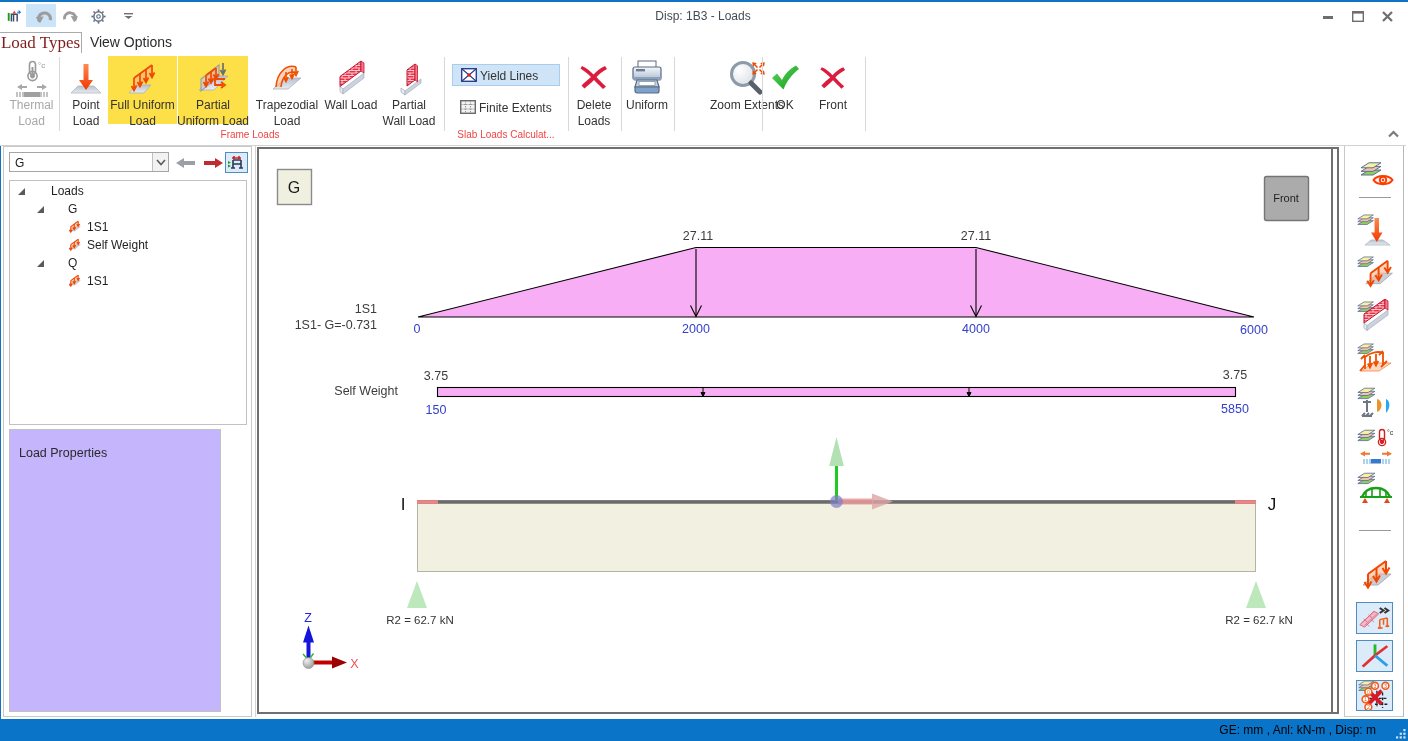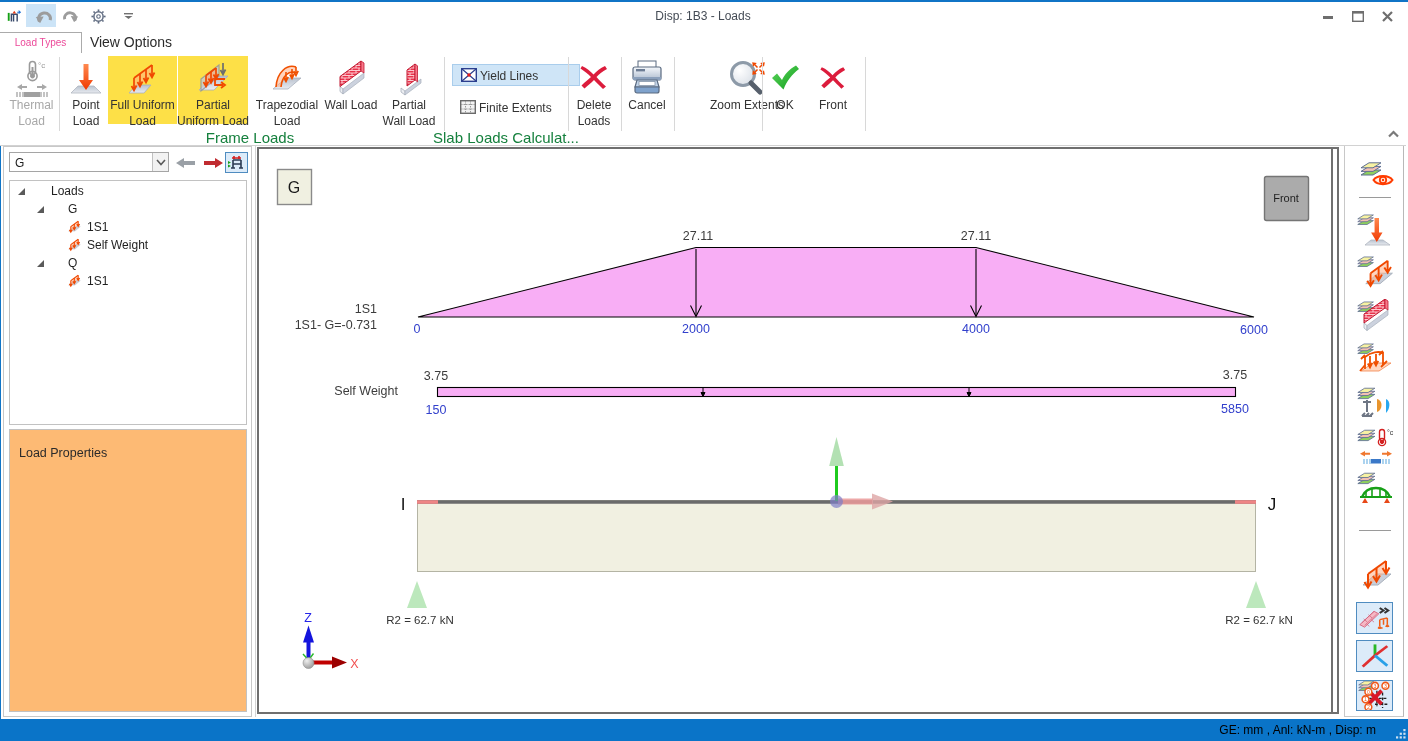--- a/index.html
+++ b/index.html
@@ -6,43 +6,43 @@
 html,body { width:1408px; height:741px; overflow:hidden; }
 body { font-family:"Liberation Sans", sans-serif; background:#fff; position:relative; }
 .abs { position:absolute; }
 #win { position:absolute; left:0; top:0; width:1408px; height:741px; border-left:1px solid #1074c6; border-top:2px solid #1074c6; background:#fff; }
 
 #title { position:absolute; left:0; top:2px; width:1406px; height:30px; background:#fff; }
 #titletext { position:absolute; left:618px; top:9px; width:170px; text-align:center; font-size:12px; color:#444b55; }
 #undoHL { position:absolute; left:26px; top:4px; width:30px; height:23px; background:#cce4f7; }
 
 #tabs { position:absolute; left:0; top:32px; width:1406px; height:21px; background:#fff; }
-#tab1 { position:absolute; left:0px; top:0px; width:82px; height:21px; background:#fff; border-top:1px solid #ababab; border-right:1px solid #ababab; color:#ec4899; font-size:10px; text-align:center; line-height:20px; }
+#tab1 { position:absolute; left:0px; top:0px; width:82px; height:21px; background:#fff; border-top:1px solid #ababab; border-right:1px solid #ababab; color:#7f1d1d; font-size:17px; text-align:center; line-height:20px;font-family:Liberation Serif, serif; }
 #tab2 { position:absolute; left:83px; top:0px; width:96px; height:21px; color:#2b2b2b; font-size:14px; text-align:center; line-height:20px; }
 
 #ribbon { position:absolute; left:0; top:53px; width:1406px; height:93px; background:#fff; border-bottom:1px solid #d2d2d2; }
 .rbtn { position:absolute; top:3px; height:68px; text-align:center; }
 .rbtn .cap { position:absolute; top:42px; left:50%; transform:translateX(-50%); font-size:12px; color:#333; line-height:15.5px; white-space:nowrap; }
 .rbtn.dis .cap { color:#a8a8a8; }
 .rbtn.hl { background:#fde047; }
 .ricon { position:absolute; top:4px; left:50%; transform:translateX(-50%); }
 .rsep { position:absolute; top:4px; width:1px; height:74px; background:#d8d8d8; }
-.rgroup { position:absolute; top:76px; font-size:15px; color:#15803d; text-align:center; }
-
-.chk { position:absolute; left:452px; width:128px; height:22px; font-size:12px; color:#333; white-space:nowrap; }
+.rgroup { position:absolute; top:76px; font-size:10px; color:#ef4444; text-align:center; }
+
+.chk { position:absolute; left:452px; width:108px; height:22px; font-size:12px; color:#333; white-space:nowrap; }
 .chk .ic { position:absolute; left:8px; top:3px; }
 .chk .tx { position:absolute; left:27px; top:4px; }
 
 #lpanel { position:absolute; left:3px; top:146px; width:249px; height:571px; background:#fff; border:1px solid #c8c8c8; }
 #combo { position:absolute; left:5px; top:5px; width:160px; height:20px; border:1px solid #a5a5a5; background:#fff; font-size:12px; color:#222; }
 #combo .val { position:absolute; left:5px; top:3px; }
 #combo .dd { position:absolute; right:0; top:0; width:16px; height:18px; background:#f2f2f2; border-left:1px solid #c0c0c0; }
 #treebox { position:absolute; left:5px; top:33px; width:238px; height:245px; border:1px solid #c2c2c2; background:#fff; }
 .titem { position:absolute; font-size:12px; color:#1f1f1f; }
-#propbox { position:absolute; left:5px; top:282px; width:238px; height:283px; border:1px solid #c2c2c2; background:#fdba74;padding-left:12px; }
+#propbox { position:absolute; left:5px; top:282px; width:212px; height:283px; border:1px solid #c2c2c2; background:#c4b5fd;padding-left:12px; }
 #propbox .lbl { position:absolute; left:9px; top:16px; font-size:12.5px; color:#2a2a2a; }
 
 #canvas { position:absolute; left:257px; top:147px; width:1082px; height:567px; background:#fff; border:2px solid #6f6f6f; }
 
 #sidebar { position:absolute; left:1344px; top:146px; width:60px; height:571px; background:#fff; border-left:1px solid #c8c8c8; border-right:1px solid #b8b8b8; border-bottom:1px solid #c8c8c8; }
 .sic { position:absolute; left:12px; }
 .ssep { position:absolute; left:14px; width:32px; height:1px; background:#9a9a9a; }
 .sicbox { position:absolute; left:11px; width:37px; height:32px; background:#dcebf9; border:1px solid #4f8cc0; overflow:hidden; }
 
 #status { position:absolute; left:0; top:719px; width:1408px; height:22px; background:#0a74c8; }
@@ -264,21 +264,21 @@
             </linearGradient>
           </defs>
       <rect x="8" y="1" width="18" height="8" fill="#fff" stroke="#5a6a80" stroke-width="1"></rect>
       <rect x="3" y="7" width="28" height="13" rx="2" fill="url(#prt)" stroke="#5a6a80" stroke-width="1.2"></rect>
       <rect x="6" y="9" width="9" height="2.4" fill="#6c7c94"></rect>
       <rect x="3" y="17" width="28" height="3" fill="#8ba0bc"></rect>
       <path d="M7,20 h20 l2,7 h-24 Z" fill="#c3d4e8" stroke="#5a6a80" stroke-width="1.2"></path>
       <rect x="9" y="21.5" width="16" height="4" fill="#fff" stroke="#8494a8" stroke-width="0.8"></rect>
       <path d="M5,27 h24 v4 a2,2 0 0 1 -2,2 h-20 a2,2 0 0 1 -2,-2 Z" fill="#7fa2cc" stroke="#5a6a80" stroke-width="1.2"></path>
     </svg></span>
-    <div class="cap">Cancel</div>
+    <div class="cap">Uniform</div>
   </div>
   <div class="rsep" style="left:674px"></div>
   <div class="rbtn" style="left:708px;width:78px">
       <span class="ricon">
     <svg width="38" height="36" viewBox="0 0 38 36">
       <defs>
             <radialGradient id="lens" cx="0.35" cy="0.35" r="0.8">
               <stop offset="0" stop-color="#ffffff"></stop>
               <stop offset="1" stop-color="#d7dde5"></stop>
             </radialGradient>

